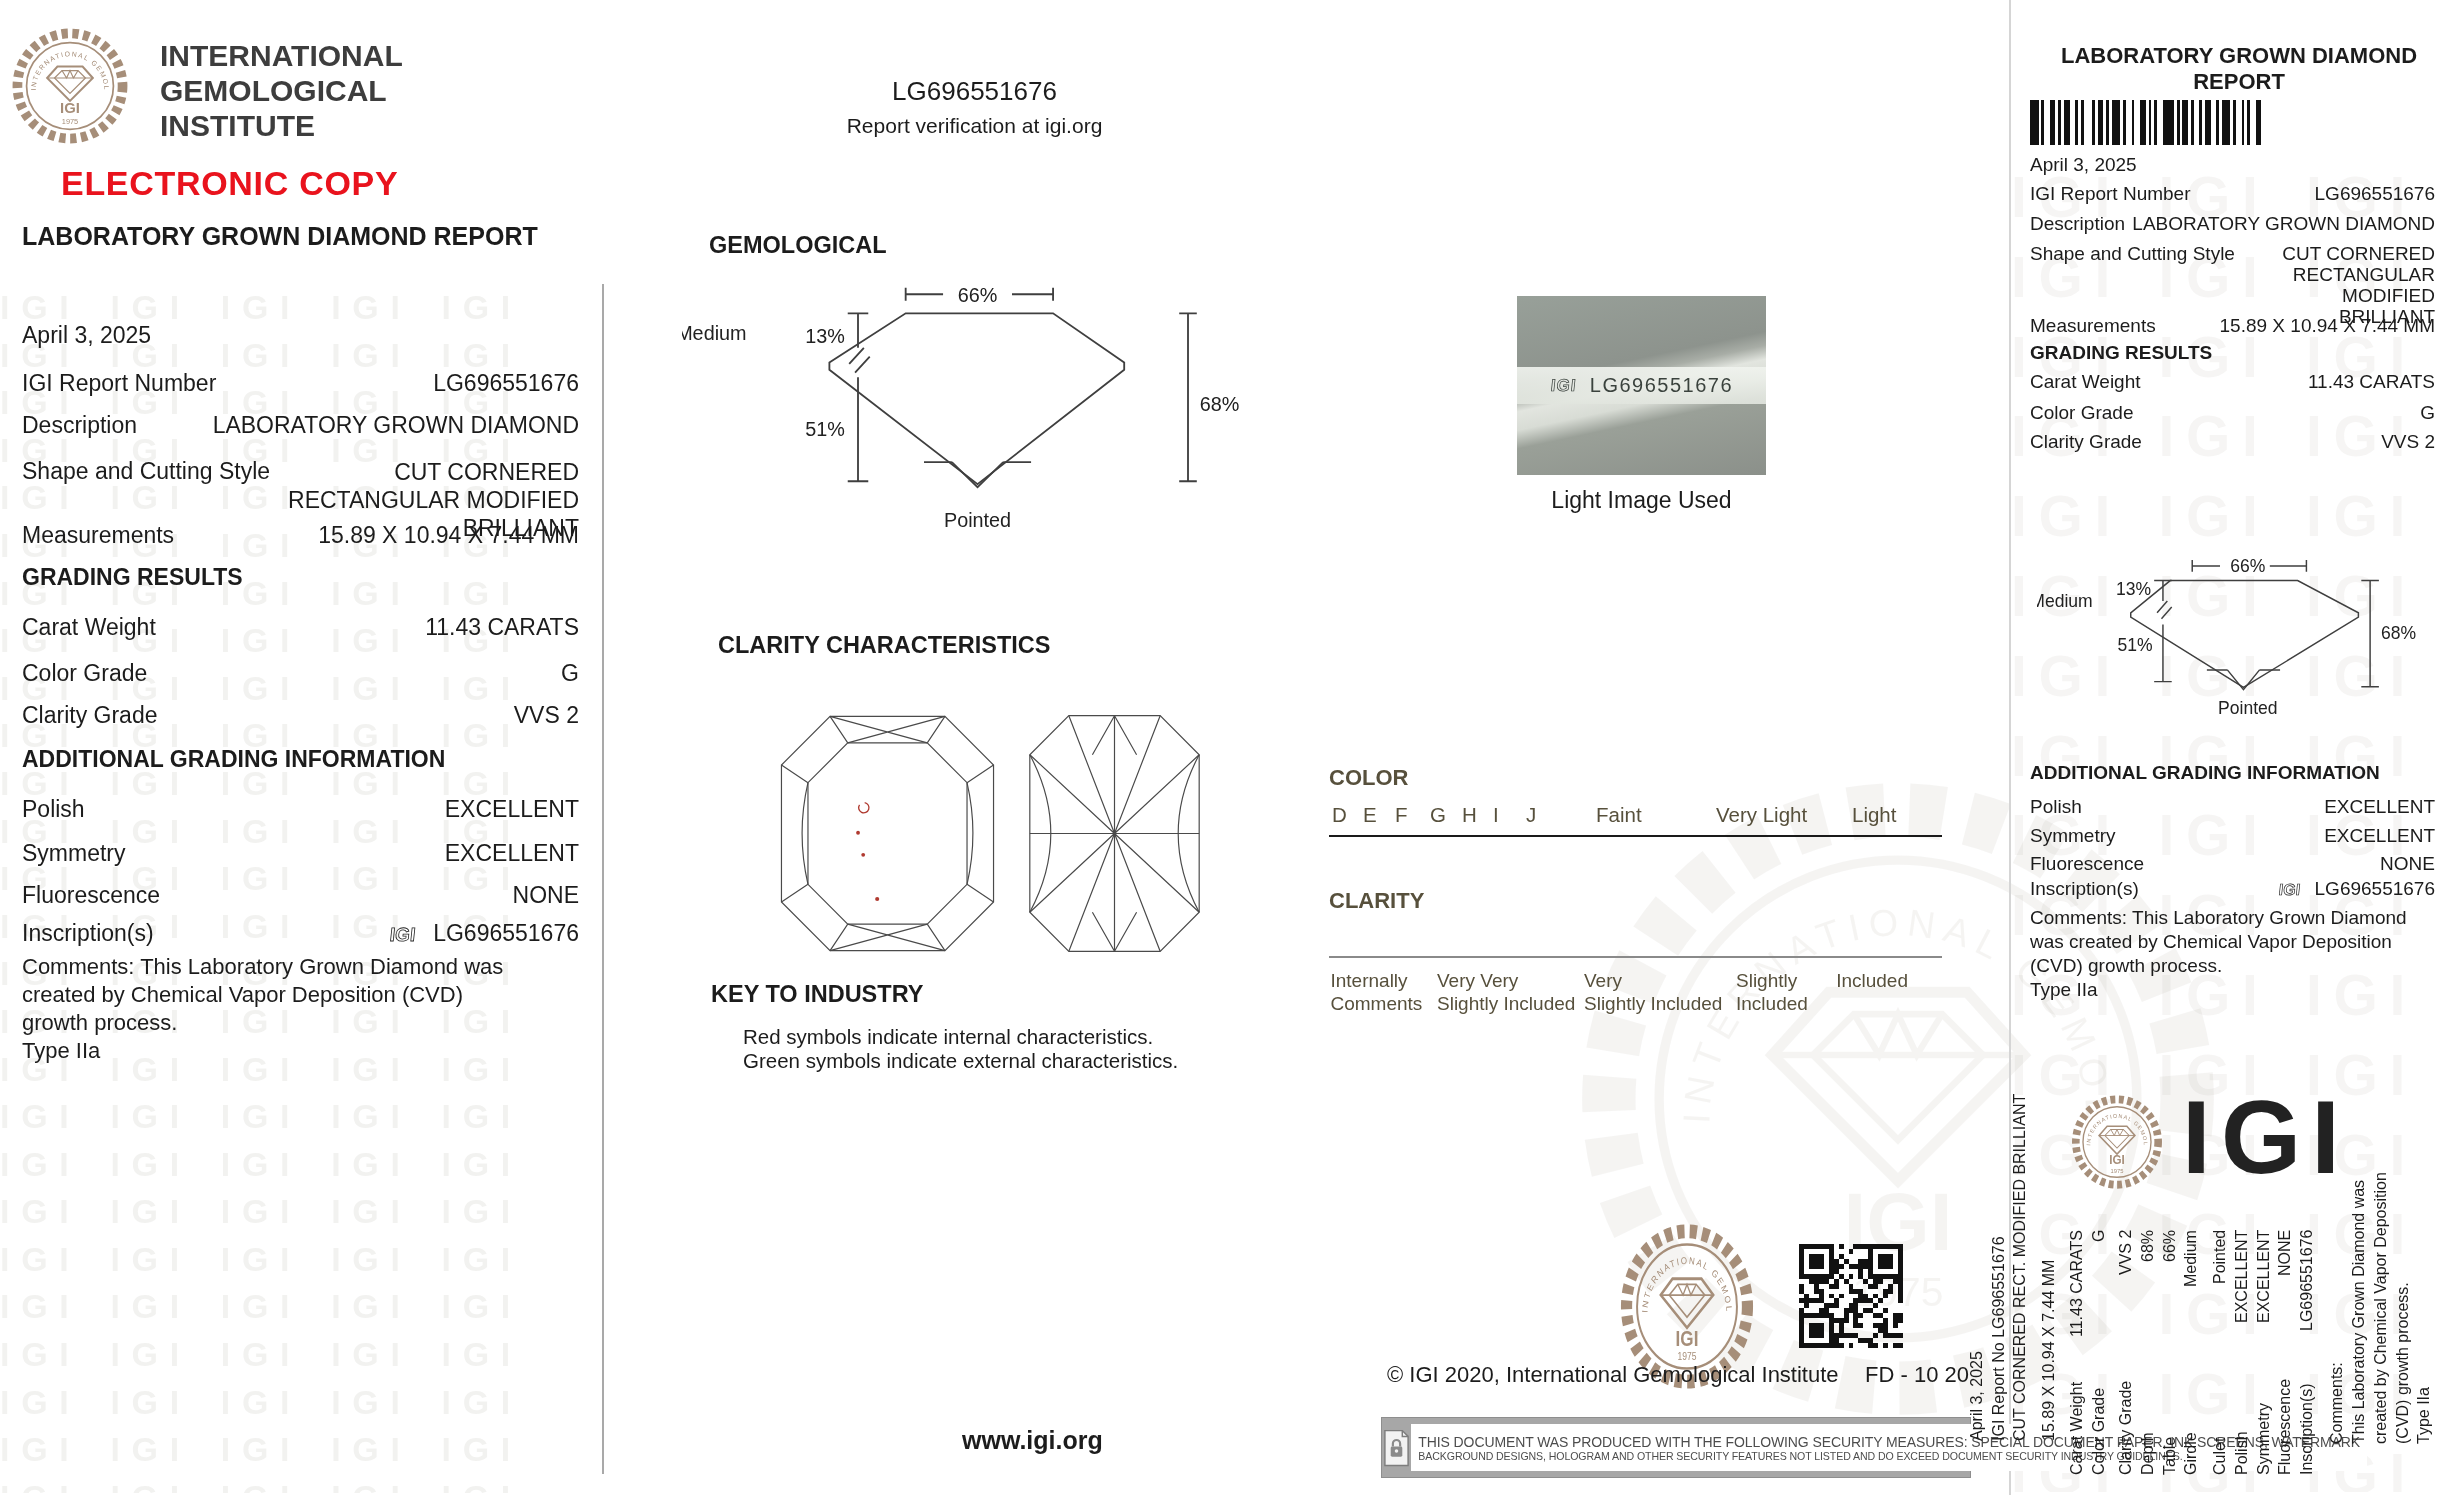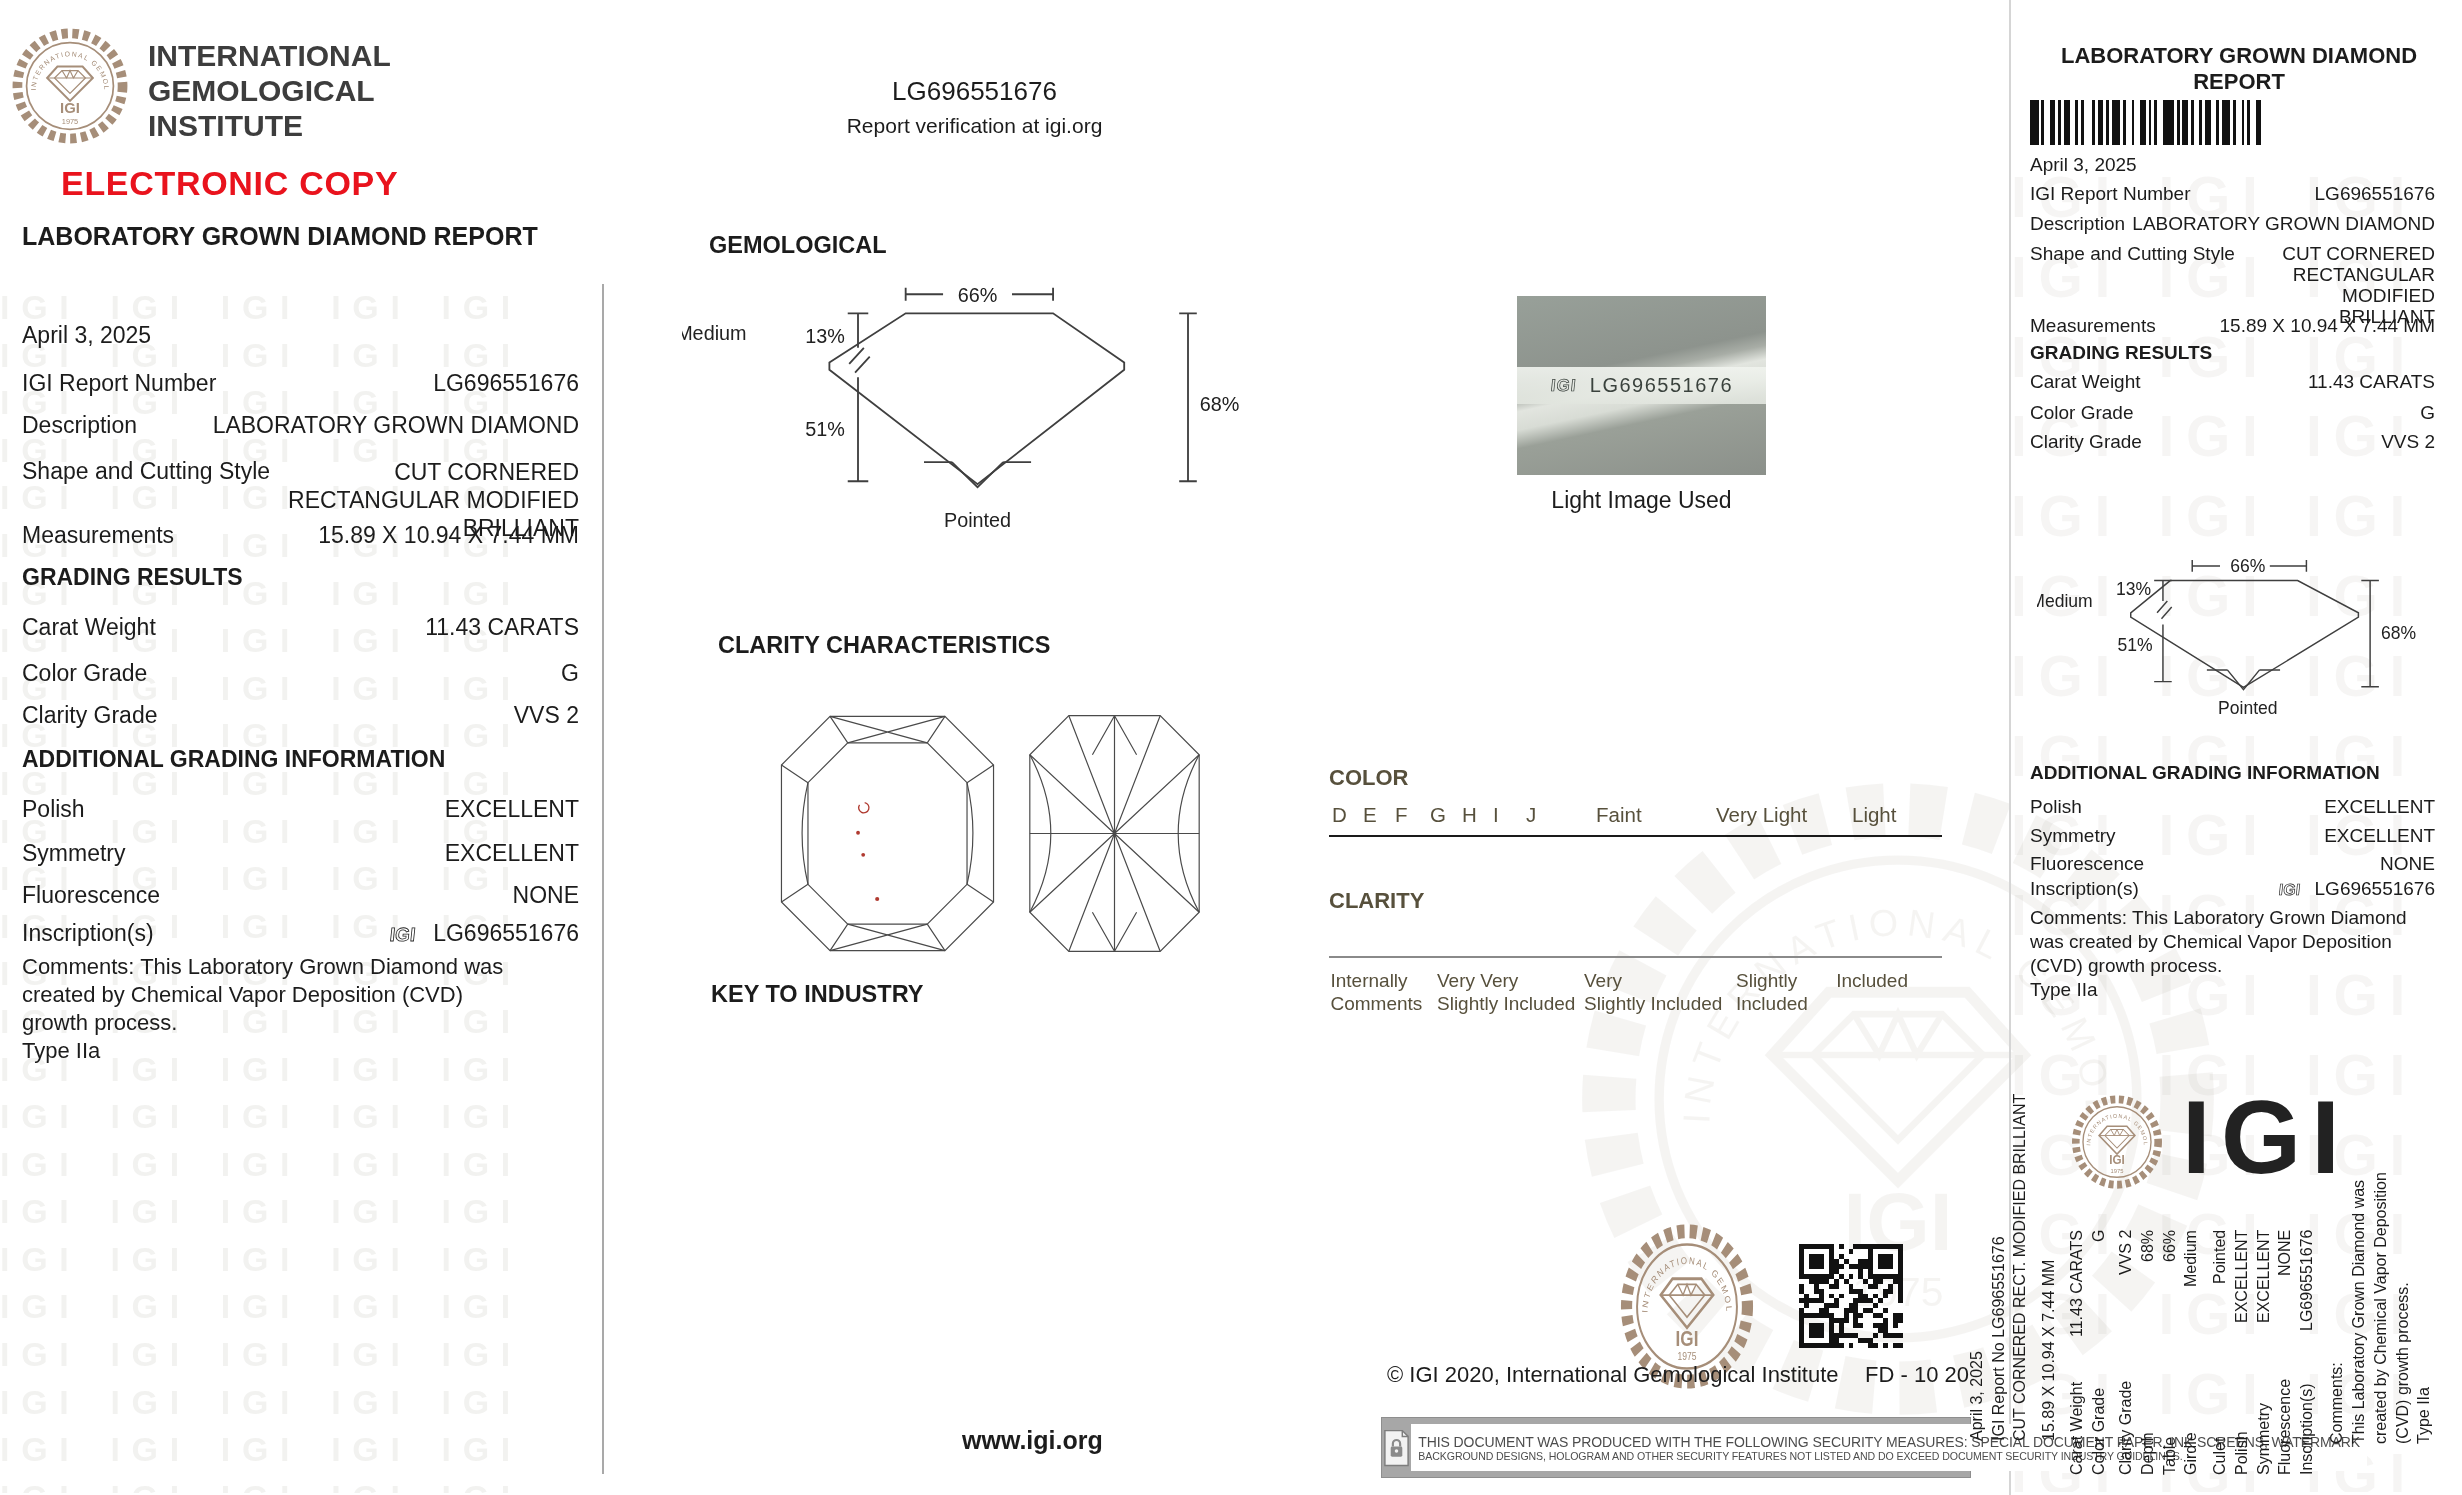--- a/index.html
+++ b/index.html
@@ -53,21 +53,21 @@
   <div class="wm" data-name="igi-watermark" style="left:0;top:284px;width:602px;height:1209px;font-size:34px;">IGI IGI IGI IGI IGI IGI IGI IGI IGI IGI IGI IGI IGI IGI IGI IGI IGI IGI IGI IGI IGI IGI IGI IGI IGI IGI IGI IGI IGI IGI IGI IGI IGI IGI IGI IGI IGI IGI IGI IGI IGI IGI IGI IGI IGI IGI IGI IGI IGI IGI IGI IGI IGI IGI IGI IGI IGI IGI IGI IGI IGI IGI IGI IGI IGI IGI IGI IGI IGI IGI IGI IGI IGI IGI IGI IGI IGI IGI IGI IGI IGI IGI IGI IGI IGI IGI IGI IGI IGI IGI IGI IGI IGI IGI IGI IGI IGI IGI IGI IGI IGI IGI IGI IGI IGI IGI IGI IGI IGI IGI IGI IGI IGI IGI IGI IGI IGI IGI IGI IGI IGI IGI IGI IGI IGI IGI IGI IGI IGI IGI IGI IGI IGI IGI IGI IGI IGI IGI IGI IGI IGI IGI IGI IGI IGI IGI IGI IGI IGI IGI IGI IGI IGI IGI IGI IGI IGI IGI IGI IGI IGI IGI IGI IGI IGI IGI IGI IGI IGI IGI IGI IGI IGI IGI IGI IGI IGI IGI IGI IGI IGI IGI IGI IGI IGI IGI IGI IGI IGI IGI IGI IGI IGI IGI IGI IGI IGI IGI IGI IGI IGI IGI IGI IGI IGI IGI IGI IGI IGI IGI IGI IGI IGI IGI IGI IGI IGI IGI IGI IGI IGI IGI IGI IGI IGI IGI IGI IGI IGI IGI IGI IGI IGI IGI IGI IGI IGI IGI IGI IGI IGI IGI IGI IGI IGI IGI IGI IGI IGI IGI IGI IGI IGI IGI IGI IGI IGI IGI IGI IGI IGI IGI IGI IGI IGI IGI IGI IGI IGI IGI IGI IGI IGI IGI IGI IGI IGI IGI IGI IGI IGI IGI IGI IGI IGI IGI IGI IGI IGI IGI IGI IGI IGI IGI IGI IGI IGI IGI IGI IGI IGI IGI IGI IGI IGI IGI IGI IGI IGI IGI IGI IGI IGI IGI IGI IGI IGI IGI IGI IGI IGI IGI IGI IGI IGI IGI IGI IGI IGI IGI IGI IGI IGI IGI IGI IGI IGI IGI IGI IGI IGI IGI IGI IGI IGI IGI IGI IGI IGI IGI IGI IGI IGI IGI IGI IGI IGI IGI IGI IGI IGI IGI IGI IGI IGI IGI IGI IGI IGI IGI IGI IGI IGI IGI IGI IGI IGI IGI IGI IGI IGI IGI IGI IGI IGI IGI IGI IGI IGI IGI IGI IGI IGI IGI IGI IGI IGI IGI IGI IGI IGI IGI IGI IGI IGI IGI IGI IGI IGI IGI IGI IGI IGI IGI IGI IGI IGI IGI IGI IGI IGI IGI IGI IGI IGI IGI IGI IGI IGI IGI IGI IGI IGI IGI IGI IGI IGI IGI IGI IGI IGI IGI IGI IGI IGI IGI IGI IGI IGI IGI IGI IGI IGI IGI IGI IGI IGI IGI IGI IGI IGI IGI IGI IGI IGI IGI IGI IGI IGI IGI IGI IGI IGI IGI IGI IGI IGI IGI IGI IGI IGI IGI IGI IGI IGI IGI IGI IGI IGI IGI IGI IGI IGI IGI IGI IGI IGI IGI IGI IGI IGI IGI IGI IGI IGI IGI IGI IGI IGI IGI IGI IGI IGI IGI IGI IGI IGI IGI IGI IGI IGI IGI IGI IGI IGI IGI IGI IGI IGI IGI IGI IGI IGI IGI IGI IGI IGI IGI IGI IGI IGI IGI IGI IGI IGI IGI IGI IGI IGI IGI IGI IGI IGI IGI IGI IGI IGI IGI IGI IGI IGI IGI IGI IGI IGI IGI IGI IGI IGI IGI IGI IGI IGI IGI IGI IGI IGI IGI IGI IGI IGI IGI IGI IGI IGI IGI IGI IGI IGI IGI IGI IGI IGI IGI IGI IGI IGI IGI IGI IGI </div>
   <div class="wm" data-name="igi-watermark" style="left:2011px;top:158px;width:451px;height:1334px;font-size:57px;color:rgba(86,74,60,.055);">IGI IGI IGI IGI IGI IGI IGI IGI IGI IGI IGI IGI IGI IGI IGI IGI IGI IGI IGI IGI IGI IGI IGI IGI IGI IGI IGI IGI IGI IGI IGI IGI IGI IGI IGI IGI IGI IGI IGI IGI IGI IGI IGI IGI IGI IGI IGI IGI IGI IGI IGI IGI IGI IGI IGI IGI IGI IGI IGI IGI IGI IGI IGI IGI IGI IGI IGI IGI IGI IGI IGI IGI IGI IGI IGI IGI IGI IGI IGI IGI IGI IGI IGI IGI IGI IGI IGI IGI IGI IGI IGI IGI IGI IGI IGI IGI IGI IGI IGI IGI IGI IGI IGI IGI IGI IGI IGI IGI IGI IGI IGI IGI IGI IGI IGI IGI IGI IGI IGI IGI IGI IGI IGI IGI IGI IGI IGI IGI IGI IGI IGI IGI IGI IGI IGI IGI IGI IGI IGI IGI IGI IGI IGI IGI IGI IGI IGI IGI IGI IGI IGI IGI IGI IGI IGI IGI IGI IGI IGI IGI IGI IGI IGI IGI IGI IGI IGI IGI IGI IGI IGI IGI IGI IGI IGI IGI IGI IGI IGI IGI IGI IGI IGI IGI IGI IGI IGI IGI IGI IGI IGI IGI IGI IGI IGI IGI IGI IGI IGI IGI IGI IGI IGI IGI IGI IGI IGI IGI IGI IGI IGI IGI IGI IGI IGI IGI IGI IGI IGI IGI IGI IGI IGI IGI IGI IGI IGI IGI IGI IGI IGI IGI IGI IGI IGI IGI IGI IGI IGI IGI IGI IGI IGI IGI IGI IGI IGI IGI IGI IGI IGI IGI IGI IGI IGI IGI IGI IGI IGI IGI IGI IGI IGI IGI IGI IGI IGI IGI IGI IGI IGI IGI IGI IGI IGI IGI IGI IGI IGI IGI IGI IGI IGI IGI IGI IGI IGI IGI IGI IGI IGI IGI IGI IGI IGI IGI IGI IGI IGI IGI IGI IGI IGI IGI IGI IGI IGI IGI IGI IGI IGI IGI IGI IGI IGI IGI IGI IGI IGI IGI IGI IGI IGI IGI IGI IGI IGI IGI IGI IGI IGI IGI IGI IGI IGI IGI IGI IGI IGI IGI IGI IGI IGI IGI IGI IGI IGI IGI IGI IGI IGI IGI IGI IGI IGI IGI IGI IGI IGI IGI IGI IGI IGI IGI IGI IGI IGI IGI IGI IGI IGI IGI IGI IGI IGI IGI IGI IGI IGI IGI IGI IGI IGI IGI IGI IGI IGI IGI IGI IGI IGI IGI IGI IGI IGI IGI IGI IGI IGI IGI IGI IGI IGI IGI IGI IGI IGI IGI IGI IGI IGI IGI IGI IGI IGI IGI IGI IGI IGI IGI IGI IGI IGI IGI IGI IGI IGI IGI IGI IGI IGI IGI IGI IGI IGI IGI IGI IGI IGI IGI IGI IGI IGI IGI IGI IGI IGI IGI IGI IGI IGI IGI IGI IGI IGI IGI IGI IGI IGI IGI IGI IGI IGI IGI IGI IGI IGI IGI IGI IGI IGI IGI IGI IGI IGI IGI IGI IGI IGI IGI IGI IGI IGI IGI IGI IGI IGI IGI IGI IGI IGI IGI IGI IGI IGI IGI IGI IGI IGI IGI IGI IGI IGI IGI IGI IGI IGI IGI IGI IGI IGI IGI IGI IGI IGI IGI IGI IGI IGI IGI IGI IGI IGI IGI IGI IGI IGI IGI IGI IGI IGI IGI IGI IGI IGI IGI IGI IGI IGI IGI IGI IGI IGI IGI IGI IGI IGI IGI IGI IGI IGI IGI IGI IGI IGI IGI IGI IGI IGI IGI IGI IGI IGI IGI IGI IGI IGI IGI IGI IGI IGI IGI IGI IGI IGI IGI IGI IGI IGI IGI IGI IGI IGI IGI IGI IGI IGI IGI IGI IGI IGI IGI IGI IGI IGI IGI IGI IGI IGI IGI </div>
   <svg class="abs" data-name="igi-seal-watermark" viewBox="-105 -112 210 224" style="left:1568px;top:740px;width:660px;height:718px;opacity:.07;color:#7a6f5d;">
     <use href="#sealg"></use>
   </svg>
 
   <svg class="abs seal-svg" data-name="igi-seal" viewBox="-105 -112 210 224" preserveAspectRatio="none" style="left:10.3px;top:22px;width:120px;height:128px;color:#a68e79;">
     <use href="#sealg"></use>
   </svg>
 
-  <div class="abs" data-name="brand-block" style="left:148px;top:38px;font-size:30px;font-weight:bold;color:#3d3d3d;line-height:35px;">
+  <div class="abs" data-name="brand-block" style="left:160px;top:38px;font-size:30px;font-weight:bold;color:#3d3d3d;line-height:35px;">
     <div data-name="brand-line">INTERNATIONAL</div>
     <div data-name="brand-line">GEMOLOGICAL</div>
     <div data-name="brand-line">INSTITUTE</div>
   </div>
 
   <div class="abs b" data-name="electronic-copy-label" style="left:61px;top:164px;font-size:34px;color:#e9131d;letter-spacing:0.7px;">ELECTRONIC COPY</div>
 
   <div class="abs b" data-name="page-title" style="left:22px;top:222px;font-size:25px;">LABORATORY GROWN DIAMOND REPORT</div>
 
   <div class="abs lc" data-name="report-date" style="left:22px;top:322px;">April 3, 2025</div>
@@ -194,20 +194,24 @@
     <g fill="none" stroke="#4a4a4a" stroke-width="1.6">
       <path d="M58,5 L182,5 L235,58 L235,272 L182,325 L58,325 L5,272 L5,58 Z"></path>
       <path d="M58,5 L120,165 M182,5 L120,165 M235,58 L120,165 M235,272 L120,165 M182,325 L120,165 M58,325 L120,165 M5,272 L120,165 M5,58 L120,165"></path>
       <path d="M120,5 L120,165 M120,325 L120,165 M5,165 L120,165 M235,165 L120,165"></path>
       <path d="M5,58 Q62,165 5,272 M235,58 Q178,165 235,272"></path>
       <path d="M120,5 L90,58 M120,5 L150,58 M120,325 L90,272 M120,325 L150,272"></path>
     </g>
   </svg>
 
   <div class="abs heading" data-name="key-to-symbols-heading" style="left:711px;top:981px;font-size:23.5px;">KEY TO INDUSTRY</div>
+  <div class="abs" data-name="key-to-symbols-text" style="left:743px;top:1025px;font-size:20.5px;line-height:23.5px;">
+    <div data-name="key-red-line">Red symbols indicate internal characteristics.</div>
+    <div data-name="key-green-line">Green symbols indicate external characteristics.</div>
+  </div>
 
   <div class="abs heading olive" data-name="color-scale-heading" style="left:1329px;top:765px;font-size:22px;">COLOR</div>
   <div class="abs olive" data-name="color-scale" style="left:1329px;top:803px;width:616px;height:29px;font-size:20.5px;">
     <span class="abs" style="left:2.9px;" data-name="color-scale-item">D</span>
     <span class="abs" style="left:34px;" data-name="color-scale-item">E</span>
     <span class="abs" style="left:66px;" data-name="color-scale-item">F</span>
     <span class="abs" style="left:101px;" data-name="color-scale-item">G</span>
     <span class="abs" style="left:133px;" data-name="color-scale-item">H</span>
     <span class="abs" style="left:164px;" data-name="color-scale-item">I</span>
     <span class="abs" style="left:197px;" data-name="color-scale-item">J</span>

